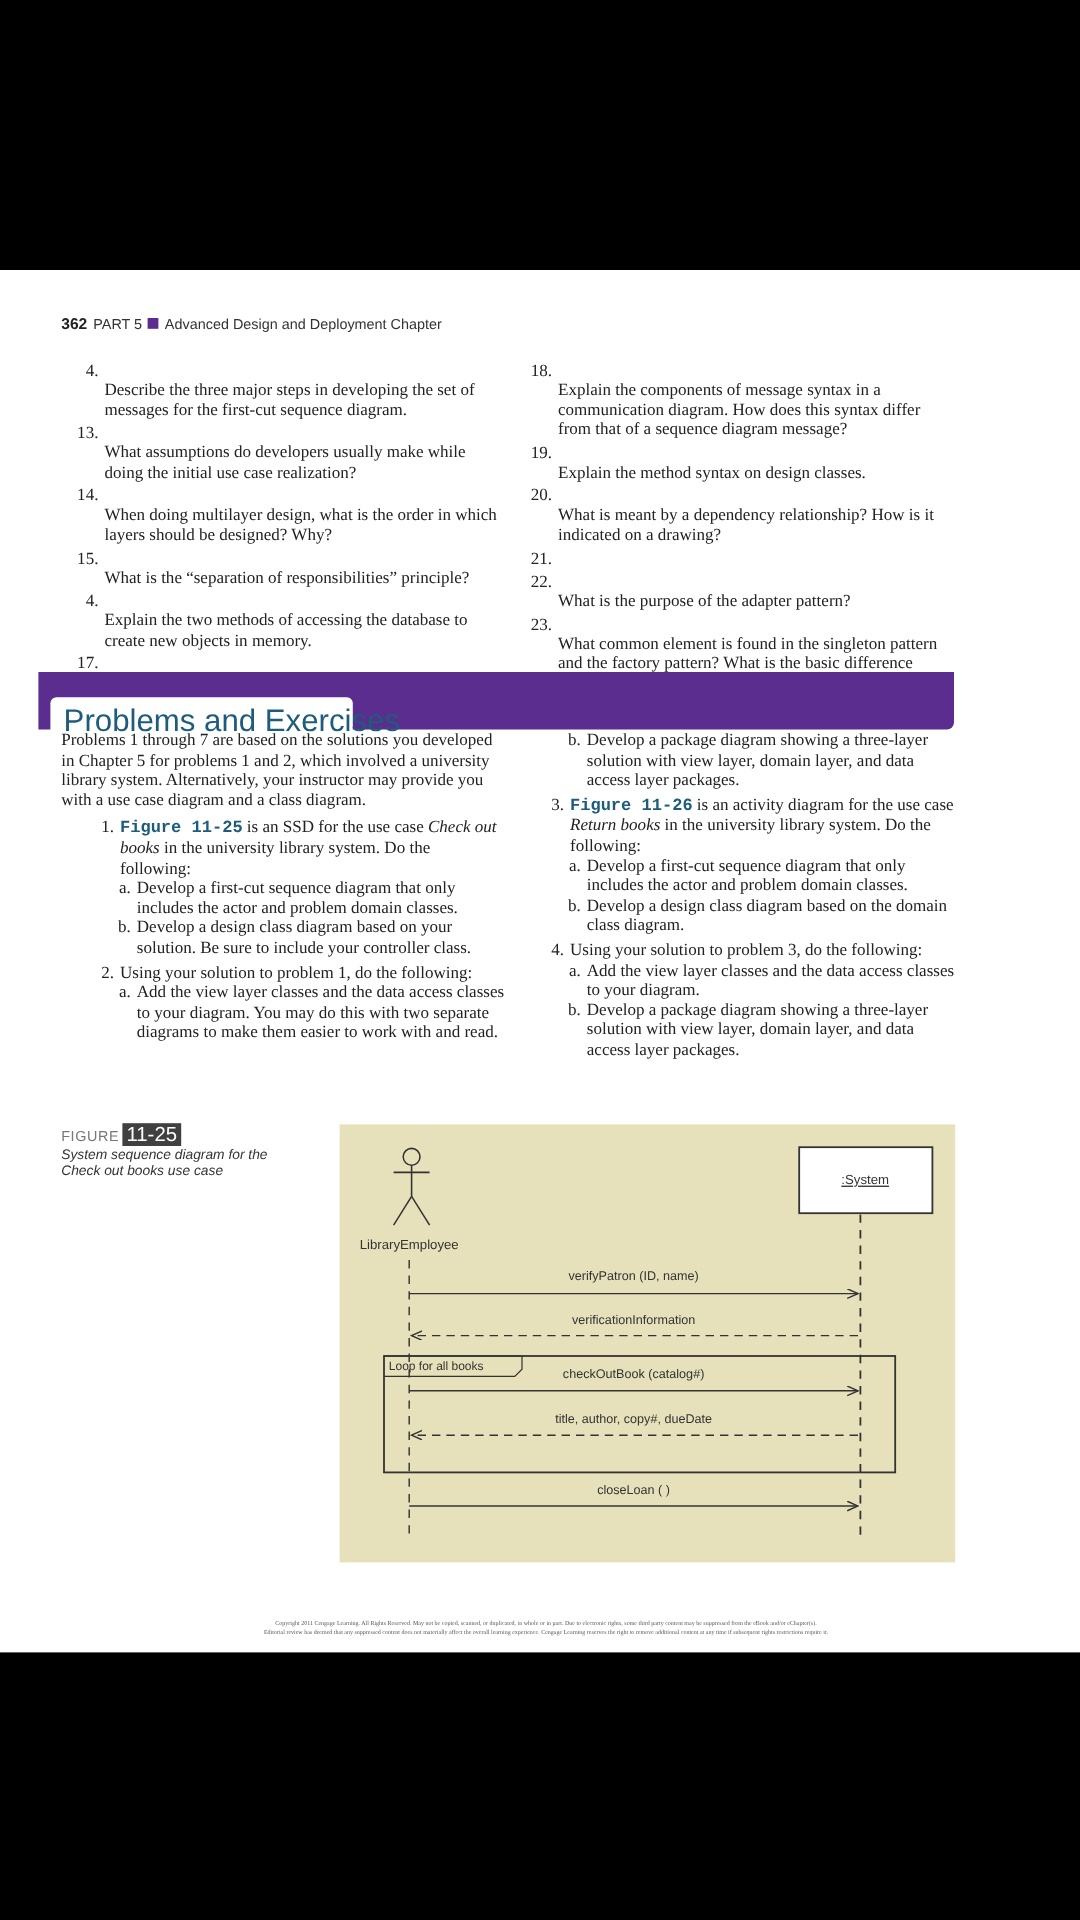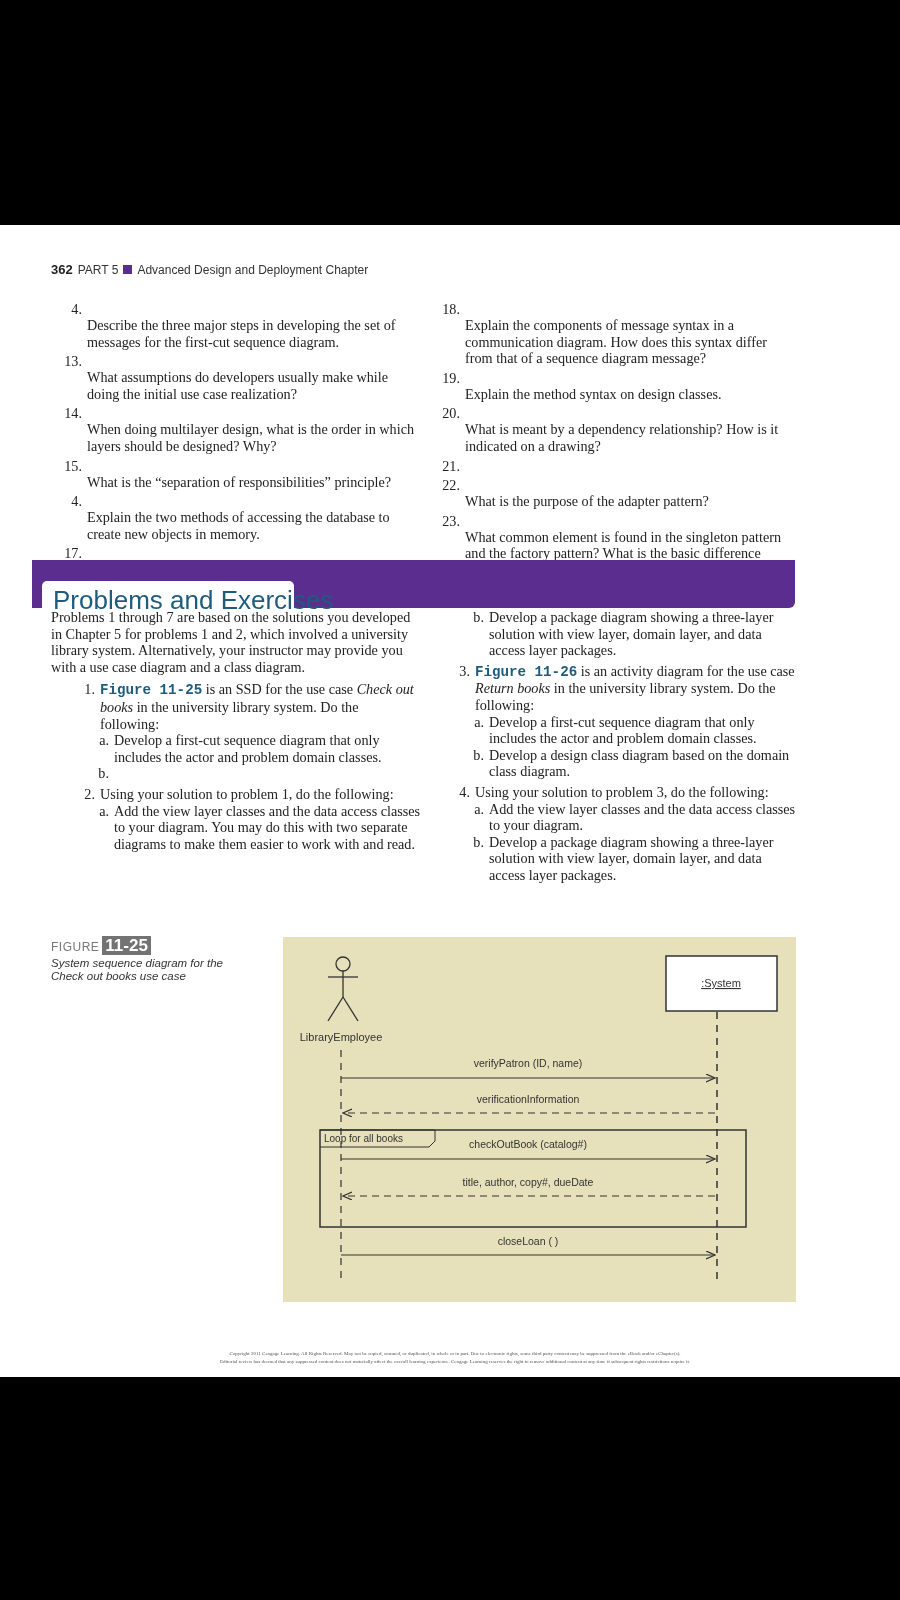--- a/index.html
+++ b/index.html
@@ -16,21 +16,21 @@
   .tab { position:absolute; left:42px; top:356px; width:252px; height:34px; background:#fff; border-radius:5px 5px 0 0; }
   .tab-title { position:absolute; left:53px; top:360px; font-family:"Liberation Sans", sans-serif; font-size:26px; color:#1e5c7d; }
   .para { text-indent:0; }
   .fig-ref { font-family:Liberation Mono, monospace; font-weight:bold; color:#1e5c7d; }
   .item { display:flex; }
   .item .n { width:44px; text-align:right; padding-right:5px; flex:none; }
   .sub { display:flex; }
   .sub .n { width:58px; text-align:right; padding-right:5px; flex:none; }
   .fig-label { position:absolute; left:51px; top:711px; font-family:"Liberation Sans", sans-serif; }
   .fig-label .fw { font-size:12px; color:#777; letter-spacing:0.5px; }
-  .fig-label .fnum { background:#737373; color:#fff; font-size:17px; font-weight:bold; padding:0 3px; margin-left:3px; }
+  .fig-label .fnum { background:#404040; color:#fff; font-size:17px; font-weight:normal; padding:0 3px; margin-left:3px; }
   .fig-caption { position:absolute; left:51px; top:732px; width:200px; font-family:"Liberation Sans", sans-serif; font-style:italic; font-size:11.5px; line-height:13px; color:#333; }
   .diagram { position:absolute; left:283px; top:712px; width:513px; height:365px; background:#e6e1ba; }
   .footer { position:absolute; left:110px; top:1125px; width:690px; font-size:5px; line-height:8px; color:#555; text-align:center; }
 </style>
 </head>
 <body>
 
 <div class="page">
 
   <div class="running-head">
@@ -101,20 +101,21 @@
     <div class="item">
       <span class="n">1.</span>
       <span class="t"><span class="fig-ref">Figure 11-25</span><span> is an SSD for the use case </span><i>Check out books</i><span> in the university library system. Do the following:</span></span>
     </div>
     <div class="sub">
         <span class="n">a.</span>
         <span>Develop a first-cut sequence diagram that only includes the actor and problem domain classes.</span>
       </div>
     <div class="sub" style="margin-bottom:4px;">
         <span class="n">b.</span>
+        <span>Develop a design class diagram based on your solution. Be sure to include your controller class.</span>
       </div>
     <div class="item">
         <span class="n">2.</span>
         <span>Using your solution to problem 1, do the following:</span>
       </div>
     <div class="sub">
         <span class="n">a.</span>
         <span>Add the view layer classes and the data access classes to your diagram. You may do this with two separate diagrams to make them easier to work with and read.</span>
       </div>
   </div>

